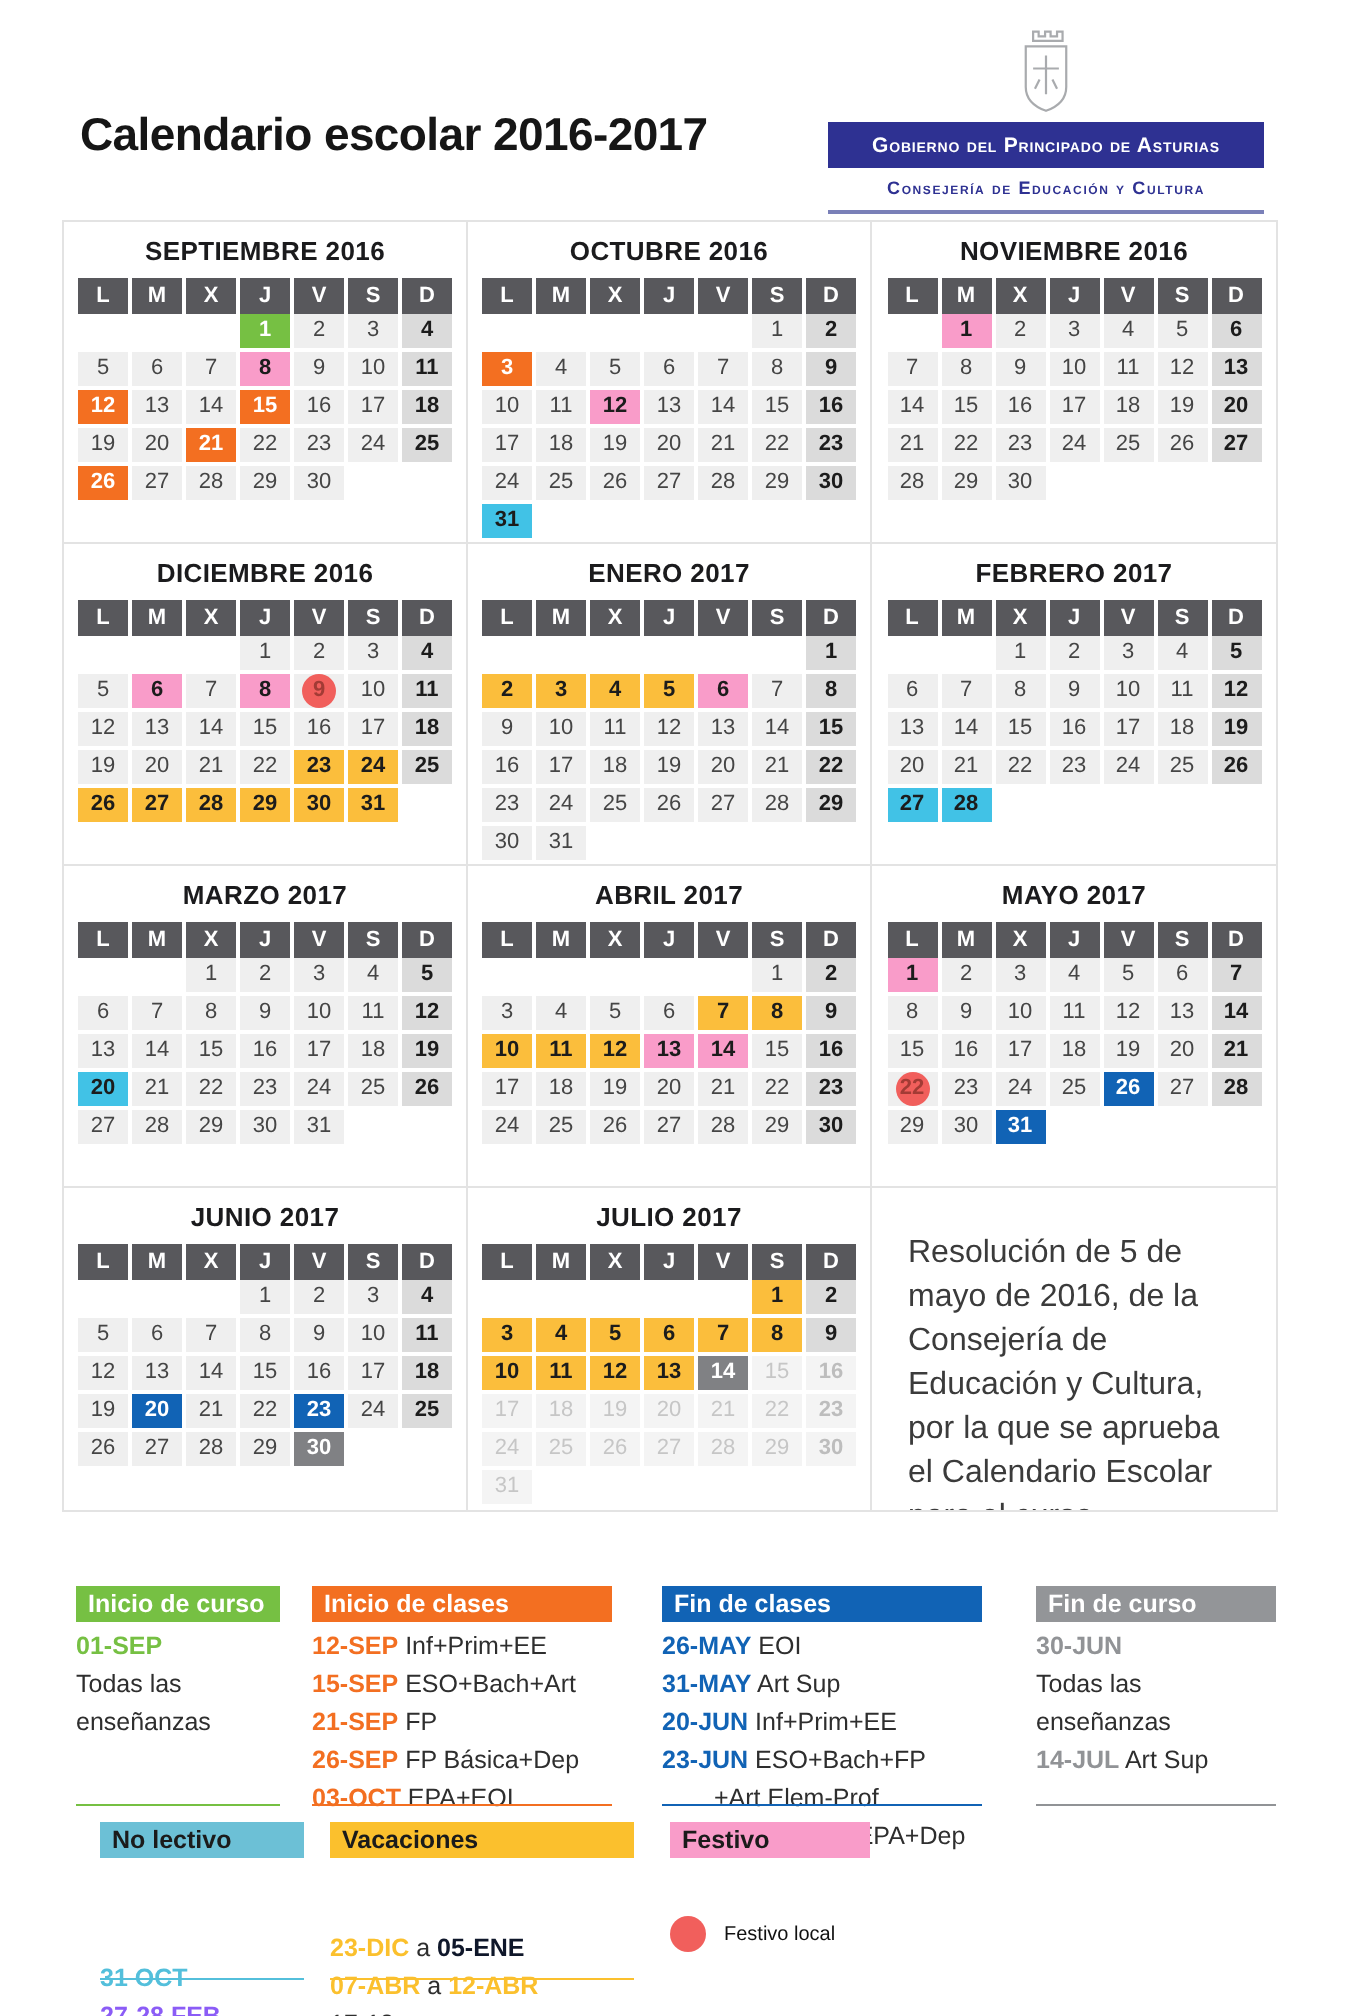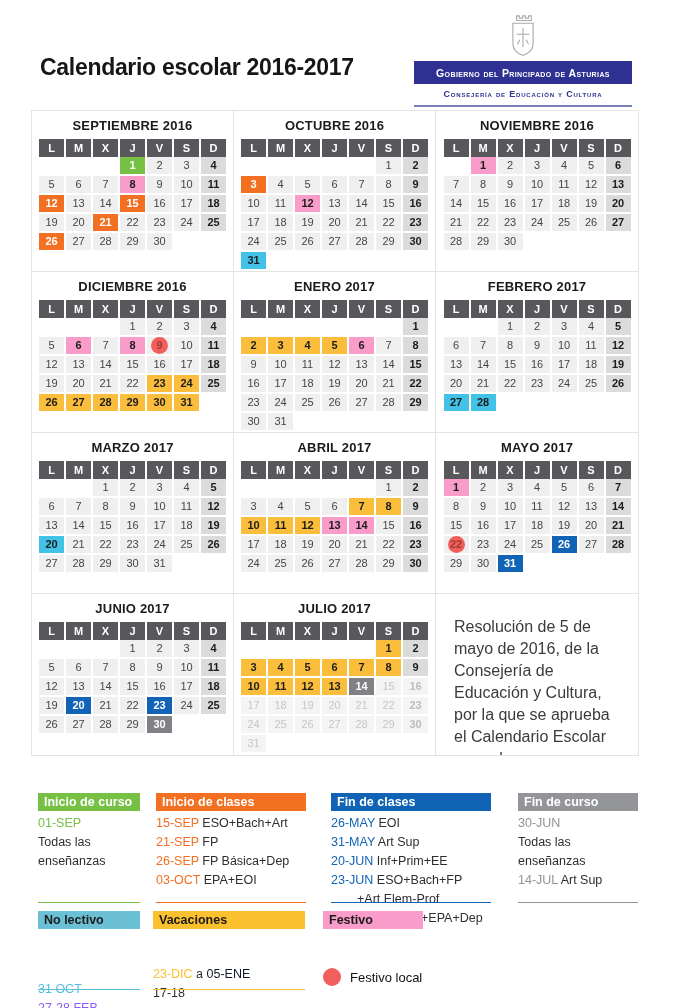--- a/index.html
+++ b/index.html
@@ -56,25 +56,25 @@
   .leg-row{display:flex;margin-left:38px;}
   .leg-row1{margin-top:37px;}
   .leg-row2{margin-top:8px;}
   .leg-col{display:flex;flex-direction:column;position:relative;box-sizing:border-box;}
   .leg-row1 .leg-col{height:110px;}
   .leg-row2 .leg-col{height:79px;}
   .leg-bar{height:18px;line-height:18px;font-size:12.5px;font-weight:700;
            padding-left:6px;color:#fff;}
   .leg-bar.dark-text{color:#1B1B1B;}
   .leg-lines{margin-top:3px;font-size:12.5px;line-height:19px;color:#2E2E2E;}
-  .leg-lines .date{font-weight:400;}
+  .leg-lines .date{font-weight:700;}
   .leg-lines .indent{padding-left:26px;}
   .leg-rule{position:absolute;bottom:0;left:0;right:0;height:1px;}
-  .festivo-extra{display:flex;align-items:center;gap:9px;margin-top:36px;
-                 font-size:13px;color:#111;}
+  .festivo-extra{display:flex;align-items:center;gap:9px;margin-top:26px;
+                 font-size:10px;color:#111;}
   .festivo-dot{width:18px;height:18px;border-radius:50%;background:var(--red);}
 </style>
 </head>
 <body>
 
 <div class="hdr">
   <h1 class="page-title">Calendario escolar 2016-2017</h1>
   <div class="gov">
     <svg class="emblem" width="34" height="46" viewBox="0 0 36 50">
       <g fill="none" stroke="#A9ABAE" stroke-width="1.2">
@@ -625,20 +625,21 @@
       <div class="leg-lines">
         <div class=""><span class="date" style="color: rgb(118, 192, 67);">01-SEP</span></div>
         <div class=""><span>Todas las</span></div>
         <div class=""><span>enseñanzas</span></div>
       </div>
       <div class="leg-rule" style="background: rgb(118, 192, 67);"></div>
     </div>
     <div class="leg-col" style="width: 150px; margin-left: 16px;">
       <div class="leg-bar" style="background: rgb(243, 111, 33);">Inicio de clases</div>
       <div class="leg-lines">
+        <div class=""><span class="date" style="color: rgb(243, 111, 33);">12-SEP</span><span> Inf+Prim+EE</span></div>
         <div class=""><span class="date" style="color: rgb(243, 111, 33);">15-SEP</span><span> ESO+Bach+Art</span></div>
         <div class=""><span class="date" style="color: rgb(243, 111, 33);">21-SEP</span><span> FP</span></div>
         <div class=""><span class="date" style="color: rgb(243, 111, 33);">26-SEP</span><span> FP Básica+Dep</span></div>
         <div class=""><span class="date" style="color: rgb(243, 111, 33);">03-OCT</span><span> EPA+EOI</span></div>
       </div>
       <div class="leg-rule" style="background: rgb(243, 111, 33);"></div>
     </div>
     <div class="leg-col" style="width: 160px; margin-left: 25px;">
       <div class="leg-bar" style="background: rgb(17, 99, 181);">Fin de clases</div>
       <div class="leg-lines">
@@ -656,33 +657,34 @@
       <div class="leg-lines">
         <div class=""><span class="date" style="color: rgb(145, 147, 150);">30-JUN</span></div>
         <div class=""><span>Todas las</span></div>
         <div class=""><span>enseñanzas</span></div>
         <div class=""><span class="date" style="color: rgb(145, 147, 150);">14-JUL</span><span> Art Sup</span></div>
       </div>
       <div class="leg-rule" style="background: rgb(145, 147, 150);"></div>
     </div>
   </div>
 <div class="leg-row leg-row2" id="leg-row2">
-    <div class="leg-col" style="width: 102px; margin-left: 0px; gap: 48px;">
+    <div class="leg-col" style="width: 102px; margin-left: 12px; gap: 48px;">
       <div class="leg-bar dark-text" style="background: rgb(108, 192, 214);">No lectivo</div>
       <div class="leg-lines">
         <div class=""><span class="date" style="color: rgb(83, 191, 219);">31 OCT</span></div>
         <div class=""><span class="date" style="color: #8b5cf6;">27-28 FEB</span></div>
         <div class=""><span class="date" style="color: rgb(83, 191, 219);">20 MAR</span></div>
       </div>
       <div class="leg-rule" style="background: rgb(83, 191, 219);"></div>
     </div>
     <div class="leg-col" style="width: 152px; margin-left: 13px; gap: 33px;">
       <div class="leg-bar dark-text" style="background: rgb(251, 192, 45);">Vacaciones</div>
       <div class="leg-lines">
         <div class=""><span class="date" style="color: rgb(251, 192, 45);">23-DIC</span><span> a </span><span class="date" style="color: #0f172a;">05-ENE</span></div>
+        <div class=""><span class="date" style="color: rgb(251, 192, 45);">07-ABR</span><span> a </span><span class="date" style="color: rgb(251, 192, 45);">12-ABR</span></div>
         <div class=""><span>17-18</span></div>
       </div>
       <div class="leg-rule" style="background: rgb(251, 192, 45);"></div>
     </div>
     <div class="leg-col" style="width: 100px; margin-left: 18px;">
       <div class="leg-bar dark-text" style="background: rgb(249, 156, 201);">Festivo</div>
       <div class="leg-lines"></div>
       <div class="festivo-extra">
         <div class="festivo-dot"></div>
         <div class="">Festivo local</div>

